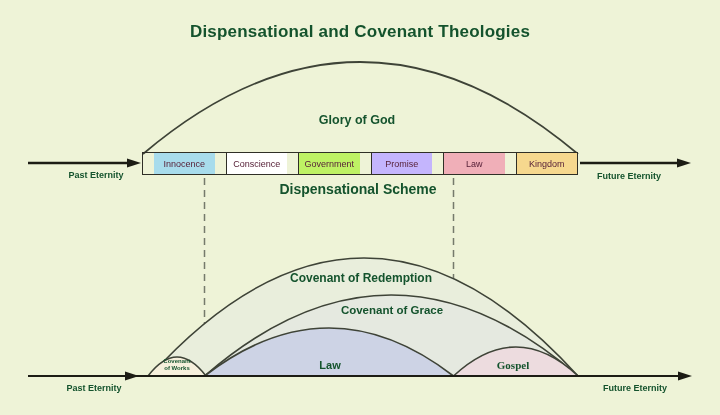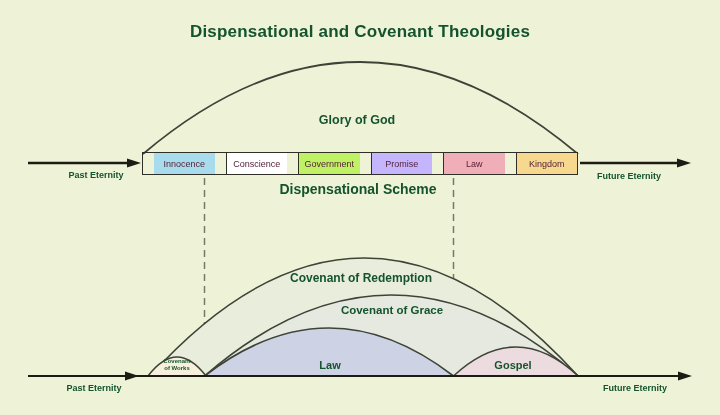--- a/index.html
+++ b/index.html
@@ -91,21 +91,21 @@
   <div class="lbl arc-lbl-lg" style="left:357px;top:113px;">Glory of God</div>
 
   <div class="lbl small-lbl" style="left:88px;top:170px;">Past Eternity</div>
   <div class="lbl small-lbl" style="left:621px;top:171px;">Future Eternity</div>
 
   <div class="lbl scheme-lbl" style="left:358px;top:181px;">Dispensational Scheme</div>
 
   <div class="lbl arc-lbl-lg" style="left:361px;top:271px;font-size:12px;">Covenant of Redemption</div>
   <div class="lbl mid-lbl" style="left:392px;top:304px;">Covenant of Grace</div>
   <div class="lbl law-lbl" style="left:330px;top:359px;">Law</div>
-  <div class="lbl law-lbl" style="left:513px;top:359px;">Gospel</div>
+  <div class="lbl law-lbl" style="left:513px;top:359px;font-family:Liberation Serif, serif;">Gospel</div>
 
   <div class="lbl tiny-lbl" style="left:177px;top:358px;">
     <div>Covenant</div>
     <div>of Works</div>
   </div>
 
   <div class="lbl small-lbl" style="left:86px;top:383px;">Past Eternity</div>
   <div class="lbl small-lbl" style="left:627px;top:383px;">Future Eternity</div>
 
 </div>

